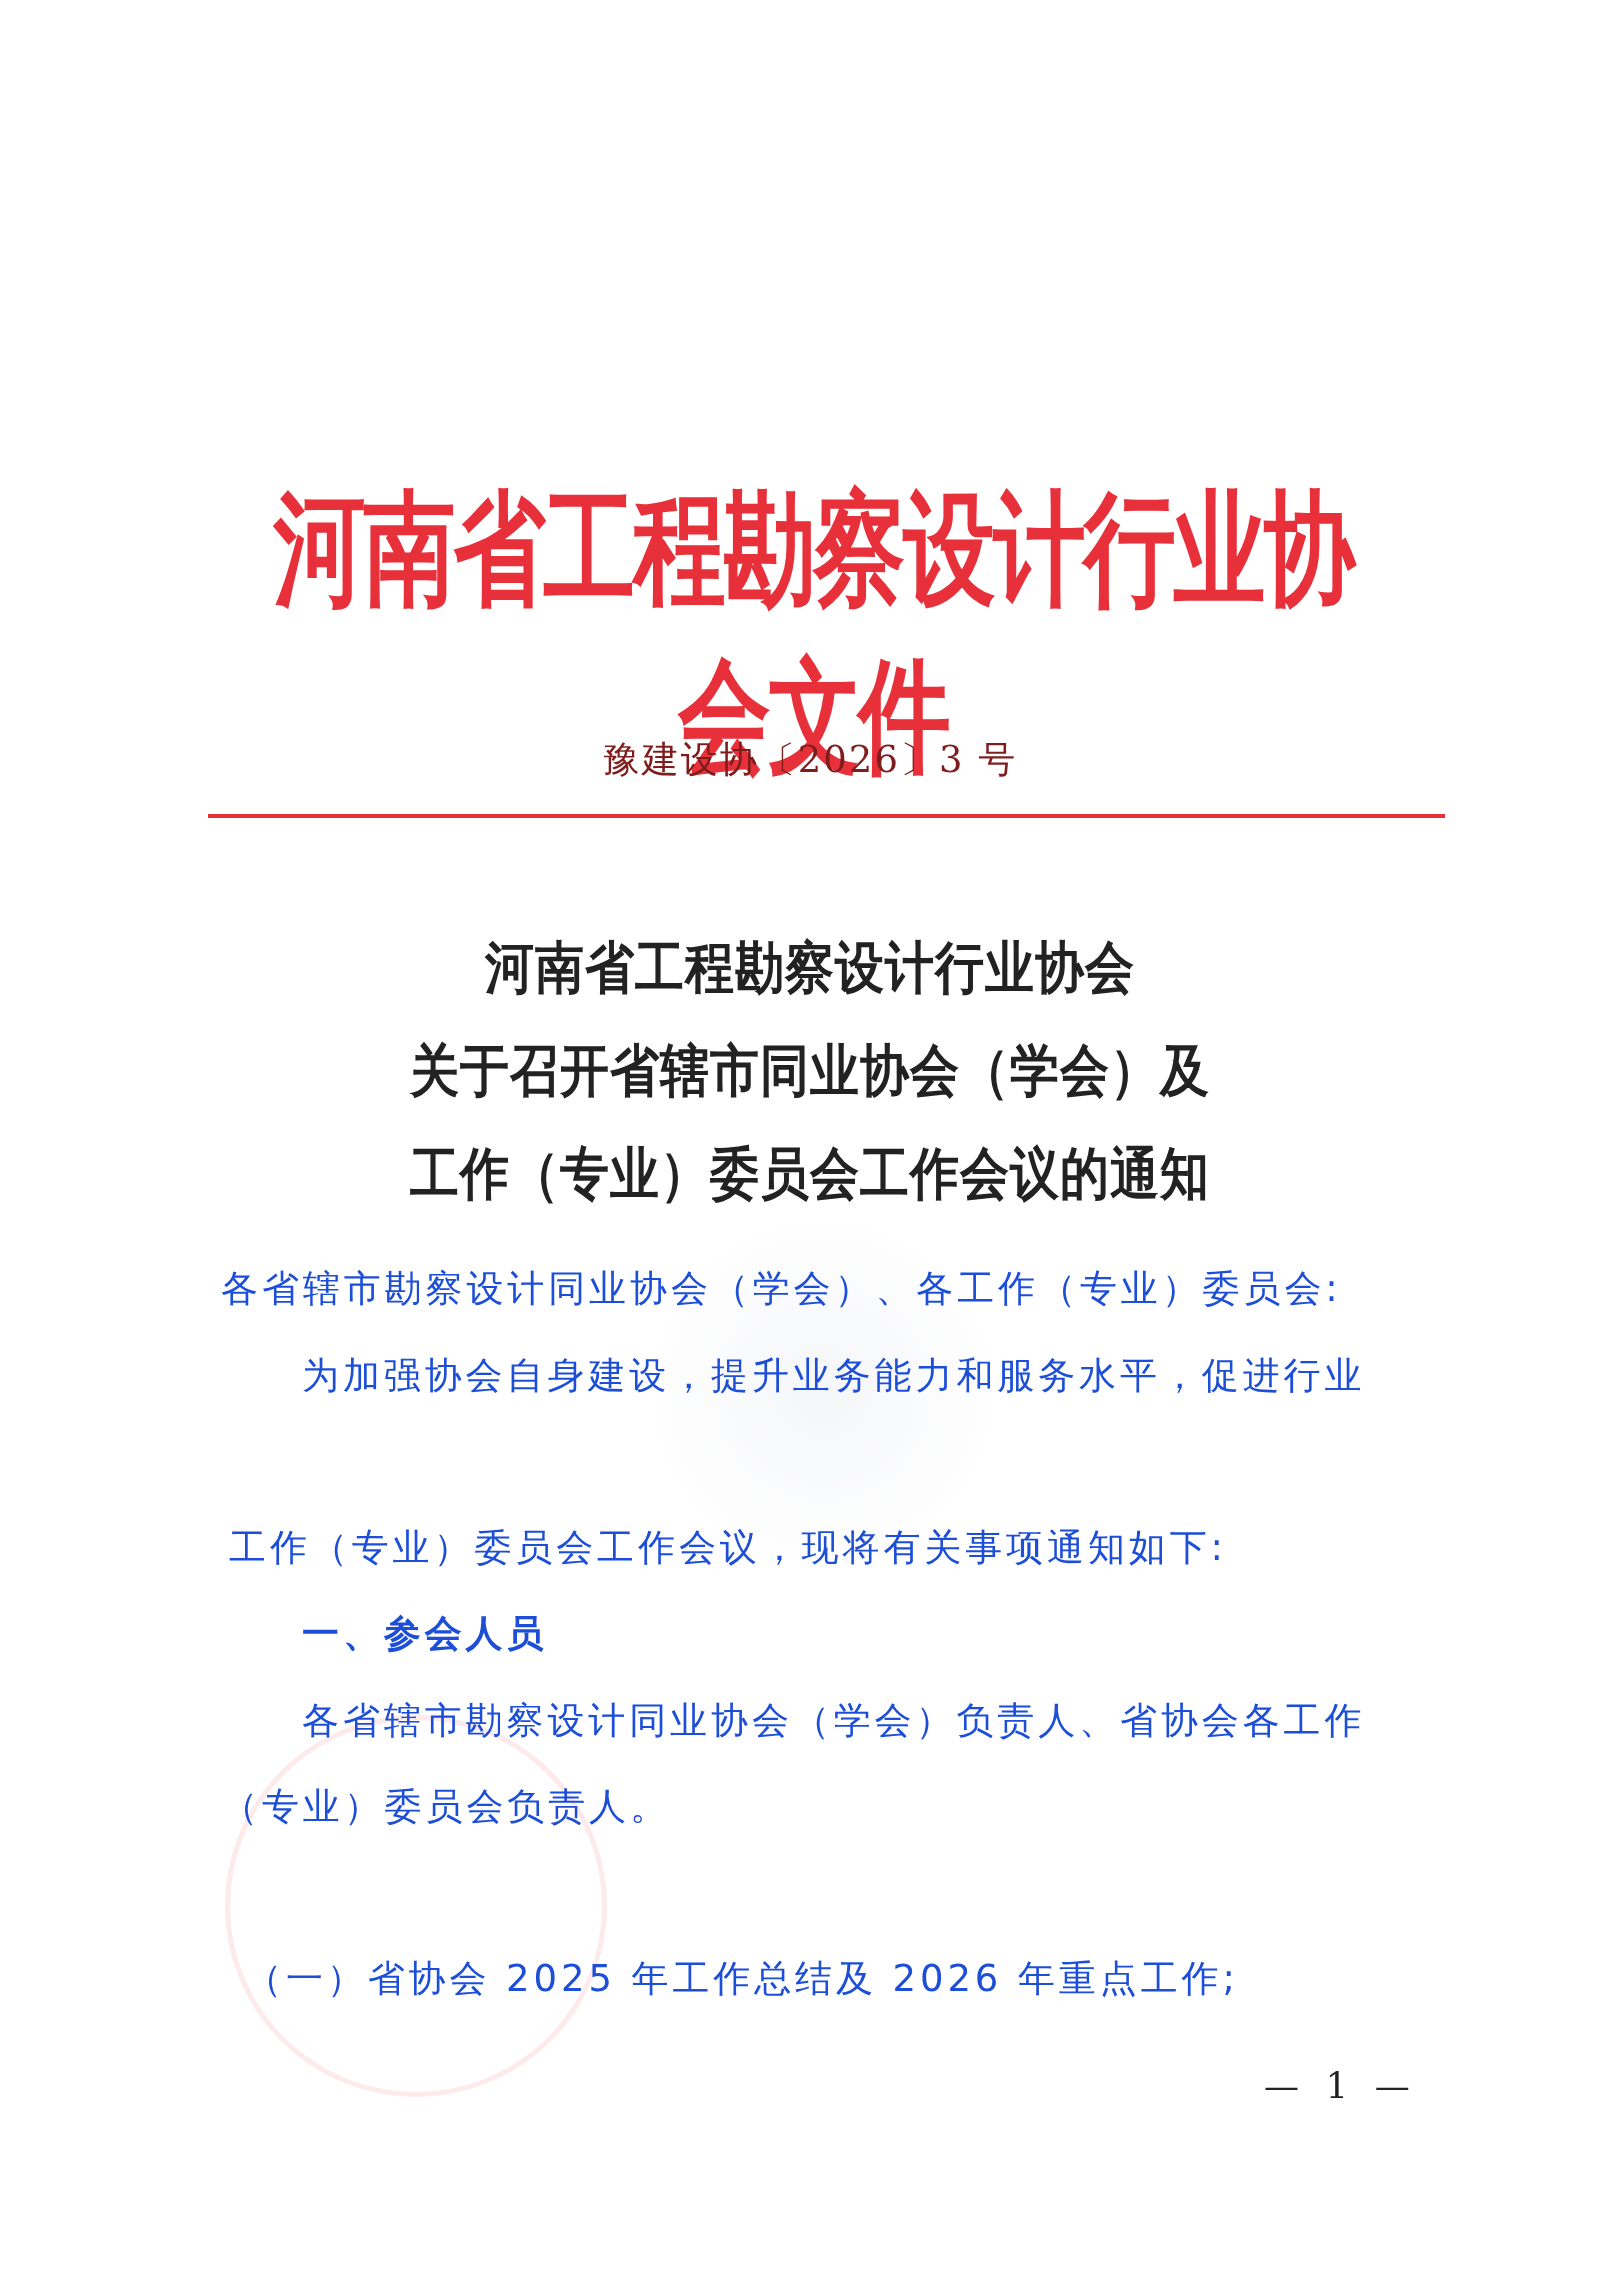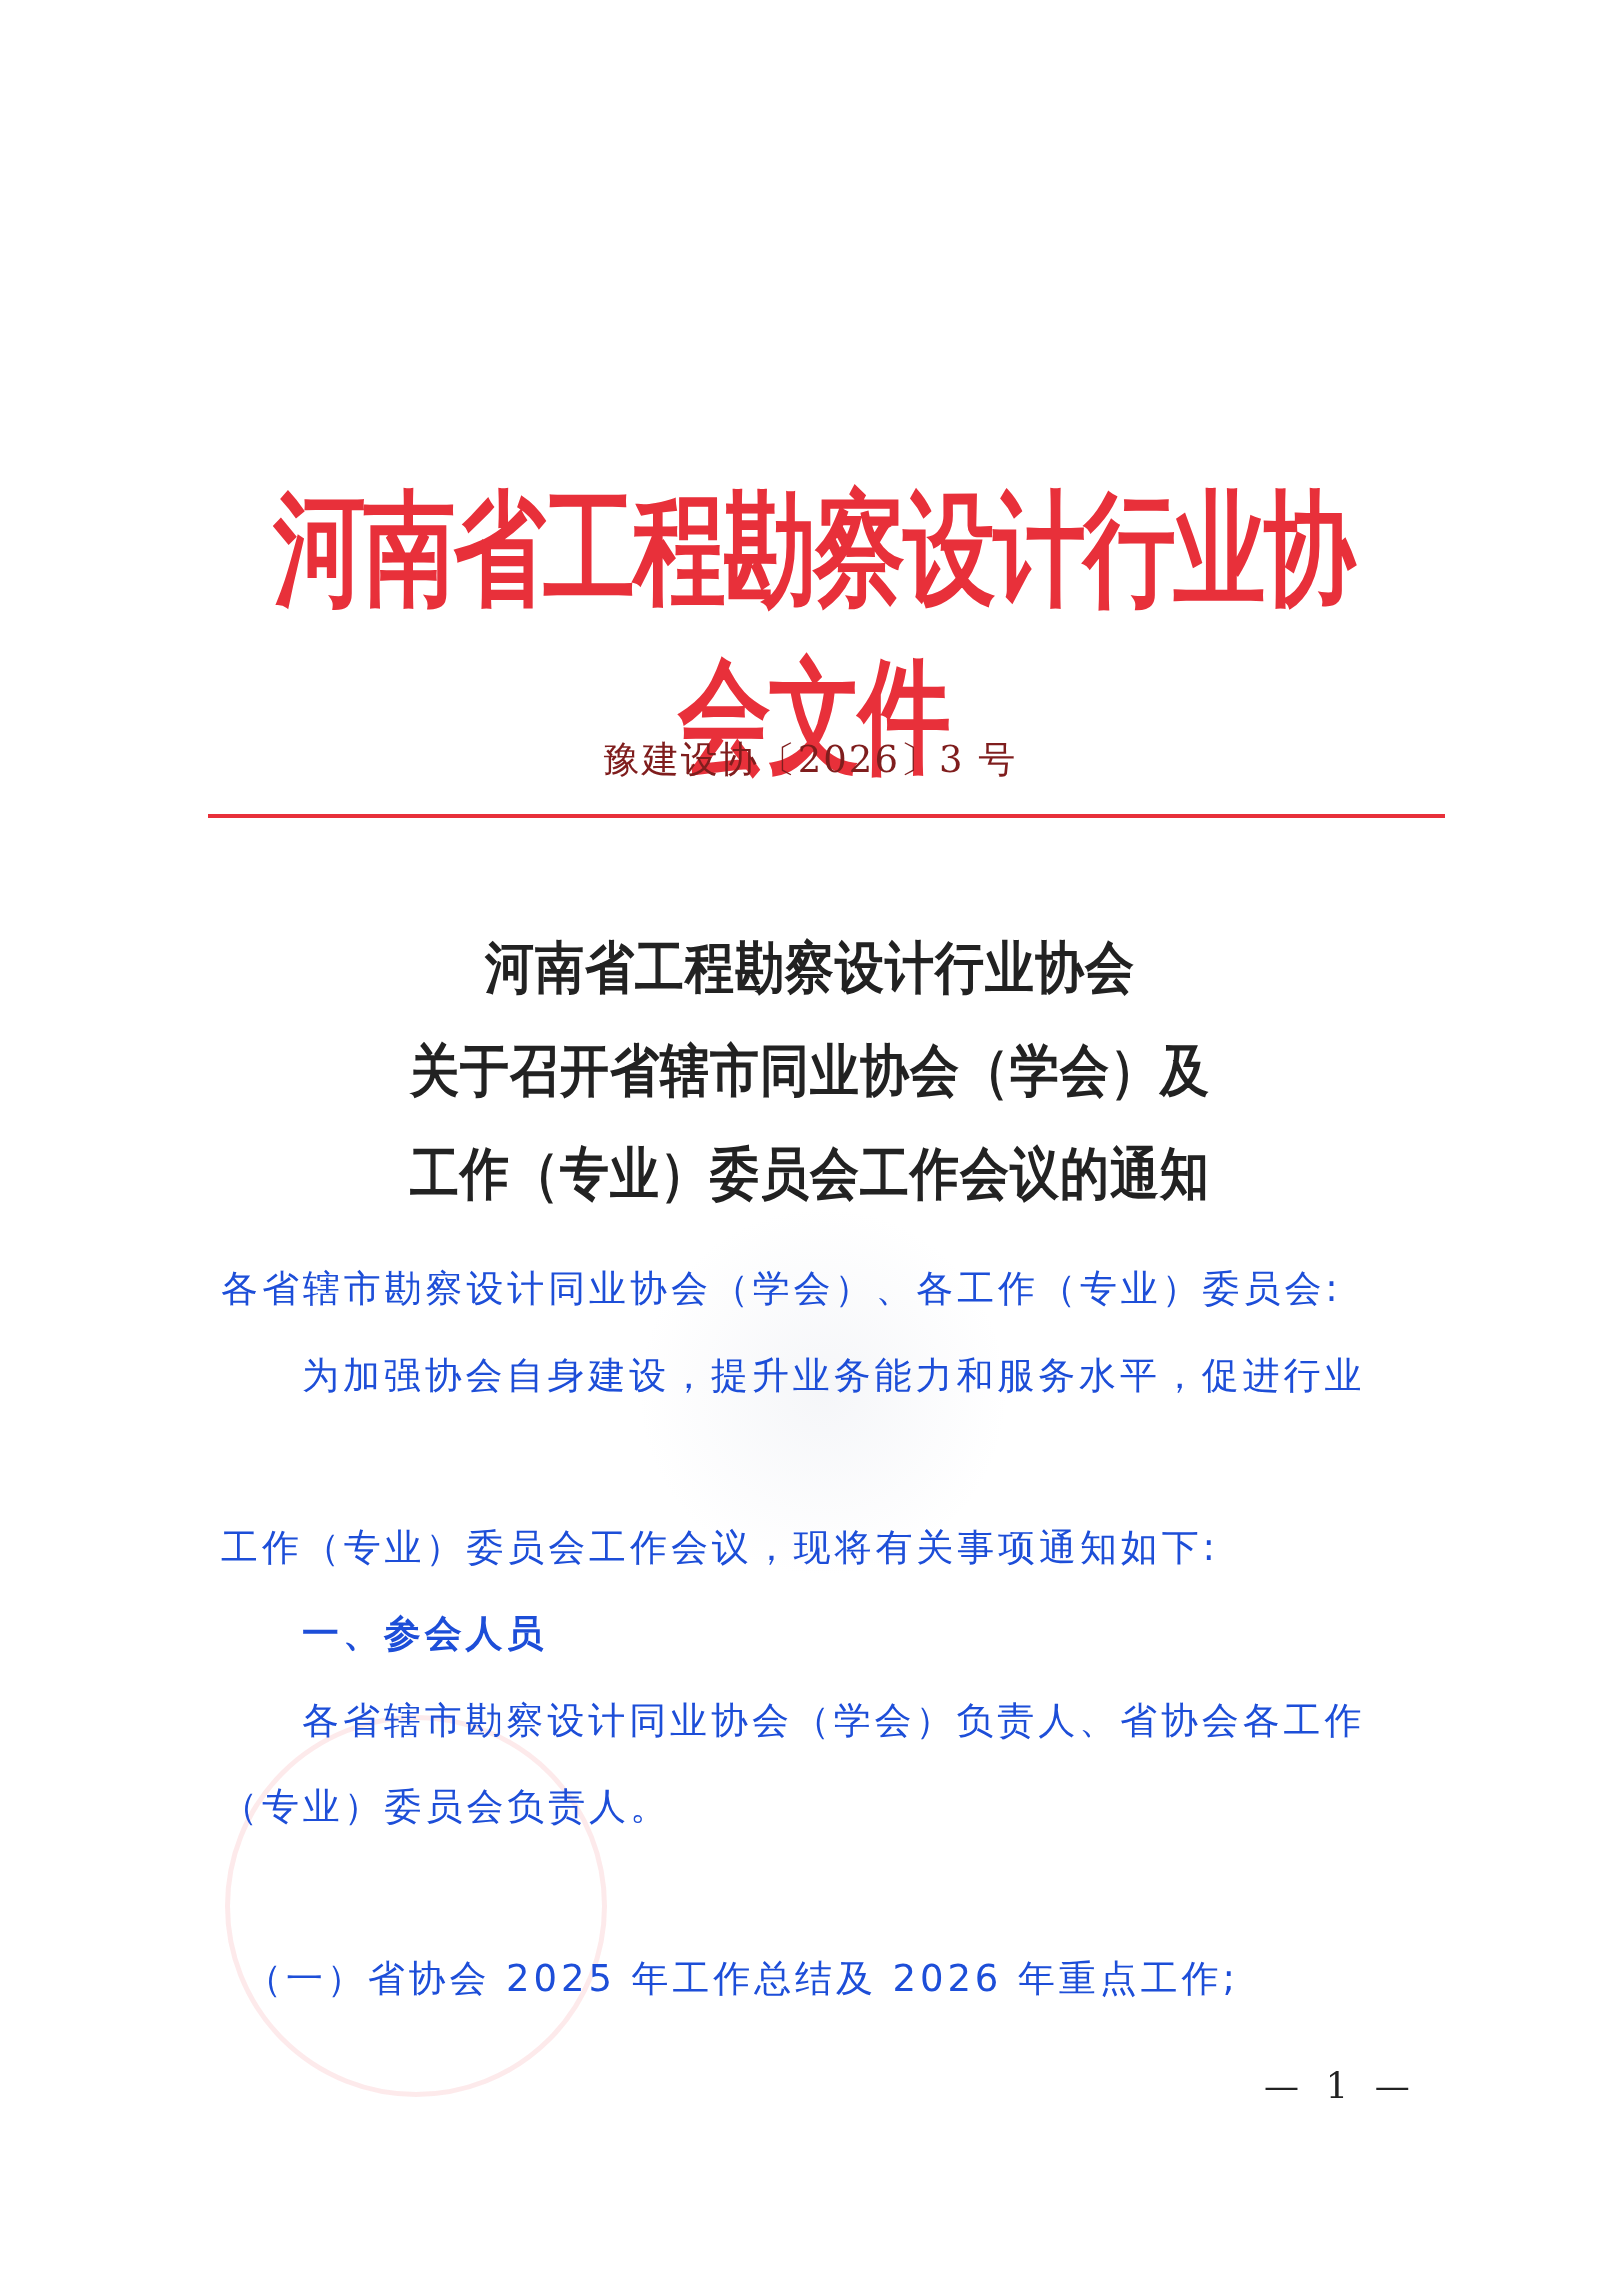--- a/index.html
+++ b/index.html
@@ -36,21 +36,21 @@
   <div class="doc-number">豫建设协〔2026〕3 号</div>
   <div class="red-rule"></div>
 
   <div class="title t1">河南省工程勘察设计行业协会</div>
   <div class="title t2">关于召开省辖市同业协会（学会）及</div>
   <div class="title t3">工作（专业）委员会工作会议的通知</div>
 
   <div class="para" style="top:1264px;">各省辖市勘察设计同业协会（学会）、各工作（专业）委员会:</div>
 
   <div class="para" style="top:1351px; left:302px;">为加强协会自身建设，提升业务能力和服务水平，促进行业</div>
-  <div class="para" style="top:1523px;">工作（专业）委员会工作会议，现将有关事项通知如下:</div>
+  <div class="para" style="top:1523px;margin-left:8px;">工作（专业）委员会工作会议，现将有关事项通知如下:</div>
 
   <div class="para" style="top:1696px; left:302px;">各省辖市勘察设计同业协会（学会）负责人、省协会各工作</div>
   <div class="para heading" style="top:1609px; left:302px;">一、参会人员</div>
   <div class="para" style="top:1782px;">（专业）委员会负责人。</div>
 
   <div class="para" style="top:1954px; left:245px;">（一）省协会 2025 年工作总结及 2026 年重点工作;</div>
 
   <div class="page-number">— 1 —</div>
 </div>
 

